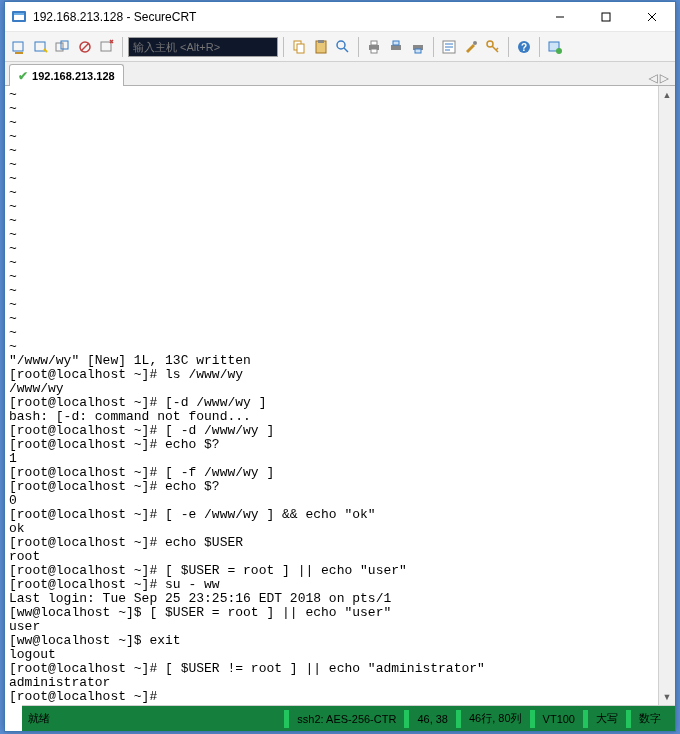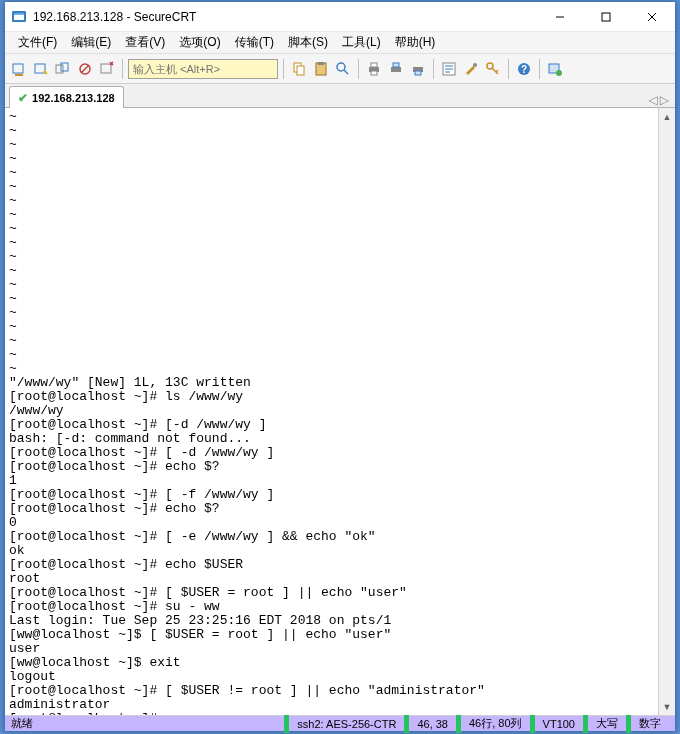--- a/index.html
+++ b/index.html
@@ -69,21 +69,21 @@
   display: flex; align-items: center; justify-content: center;
   border: 1px solid transparent;
 }
 .tool-sep { width: 1px; height: 20px; background: #c0c0c0; margin: 0 3px; }
 .host-input {
   height: 20px; width: 150px;
   border: 1px solid #a0a0a0;
   font-size: 11px;
   padding: 0 4px;
   color: #888;
-  background: #fef9c3;
+  background: #0f172a;
 }
 
 .tabbar {
   height: 24px;
   background: #f0f0f0;
   display: flex;
   align-items: flex-end;
   padding-left: 4px;
   border-bottom: 1px solid #b0b0b0;
   position: relative;
@@ -132,27 +132,28 @@
 }
 .scroll-arrow {
   height: 17px;
   display: flex; align-items: center; justify-content: center;
   color: #606060; font-size: 9px;
   background: #f0f0f0;
 }
 .scroll-track { flex: 1; background: #f0f0f0; }
 
 .statusbar {
-  height: 16px;
-  background: #c4b5fd;
+  height: 26px;
+  background: #15803d;
   border-top: 1px solid #d0d0d0;
   display: flex;
   align-items: center;
   font-size: 11px;
   padding: 0 6px;
+  margin-left: 17px;
 }
 .status-sec { padding: 0 8px; border-left: 5px solid #22c55e; height: 18px; display: flex; align-items: center; }
 .status-sec:first-child { border-left: none; flex: 0 0 auto; padding-left: 0; }
 .status-flex { flex: 1; }
 
 
 .ic { width: 16px; height: 16px; }
 </style>
 </head>
 <body>
@@ -181,30 +182,20 @@
         </div>
       <div class="win-btn close">
           <svg width="10" height="10" viewBox="0 0 10 10">
             <line x1="1" y1="1" x2="9" y2="9" stroke="#000" stroke-width="1"></line>
             <line x1="9" y1="1" x2="1" y2="9" stroke="#000" stroke-width="1"></line>
           </svg>
         </div>
     </div>
   </div>
 
-  <div class="menubar">
-    <span class="menu-item">文件(F)</span>
-    <span class="menu-item">编辑(E)</span>
-    <span class="menu-item">查看(V)</span>
-    <span class="menu-item">选项(O)</span>
-    <span class="menu-item">传输(T)</span>
-    <span class="menu-item">脚本(S)</span>
-    <span class="menu-item">工具(L)</span>
-    <span class="menu-item">帮助(H)</span>
-  </div>
 
   <div class="toolbar">
     <div class="tool-btn">
         <svg class="ic" viewBox="0 0 16 16">
           <rect x="2" y="3" width="10" height="9" fill="none" stroke="#3b7dc5" stroke-width="1"></rect>
           <path d="M4 14 L12 14" stroke="#c89028" stroke-width="2"></path>
         </svg>
       </div>
     <div class="tool-btn">
         <svg class="ic" viewBox="0 0 16 16">

